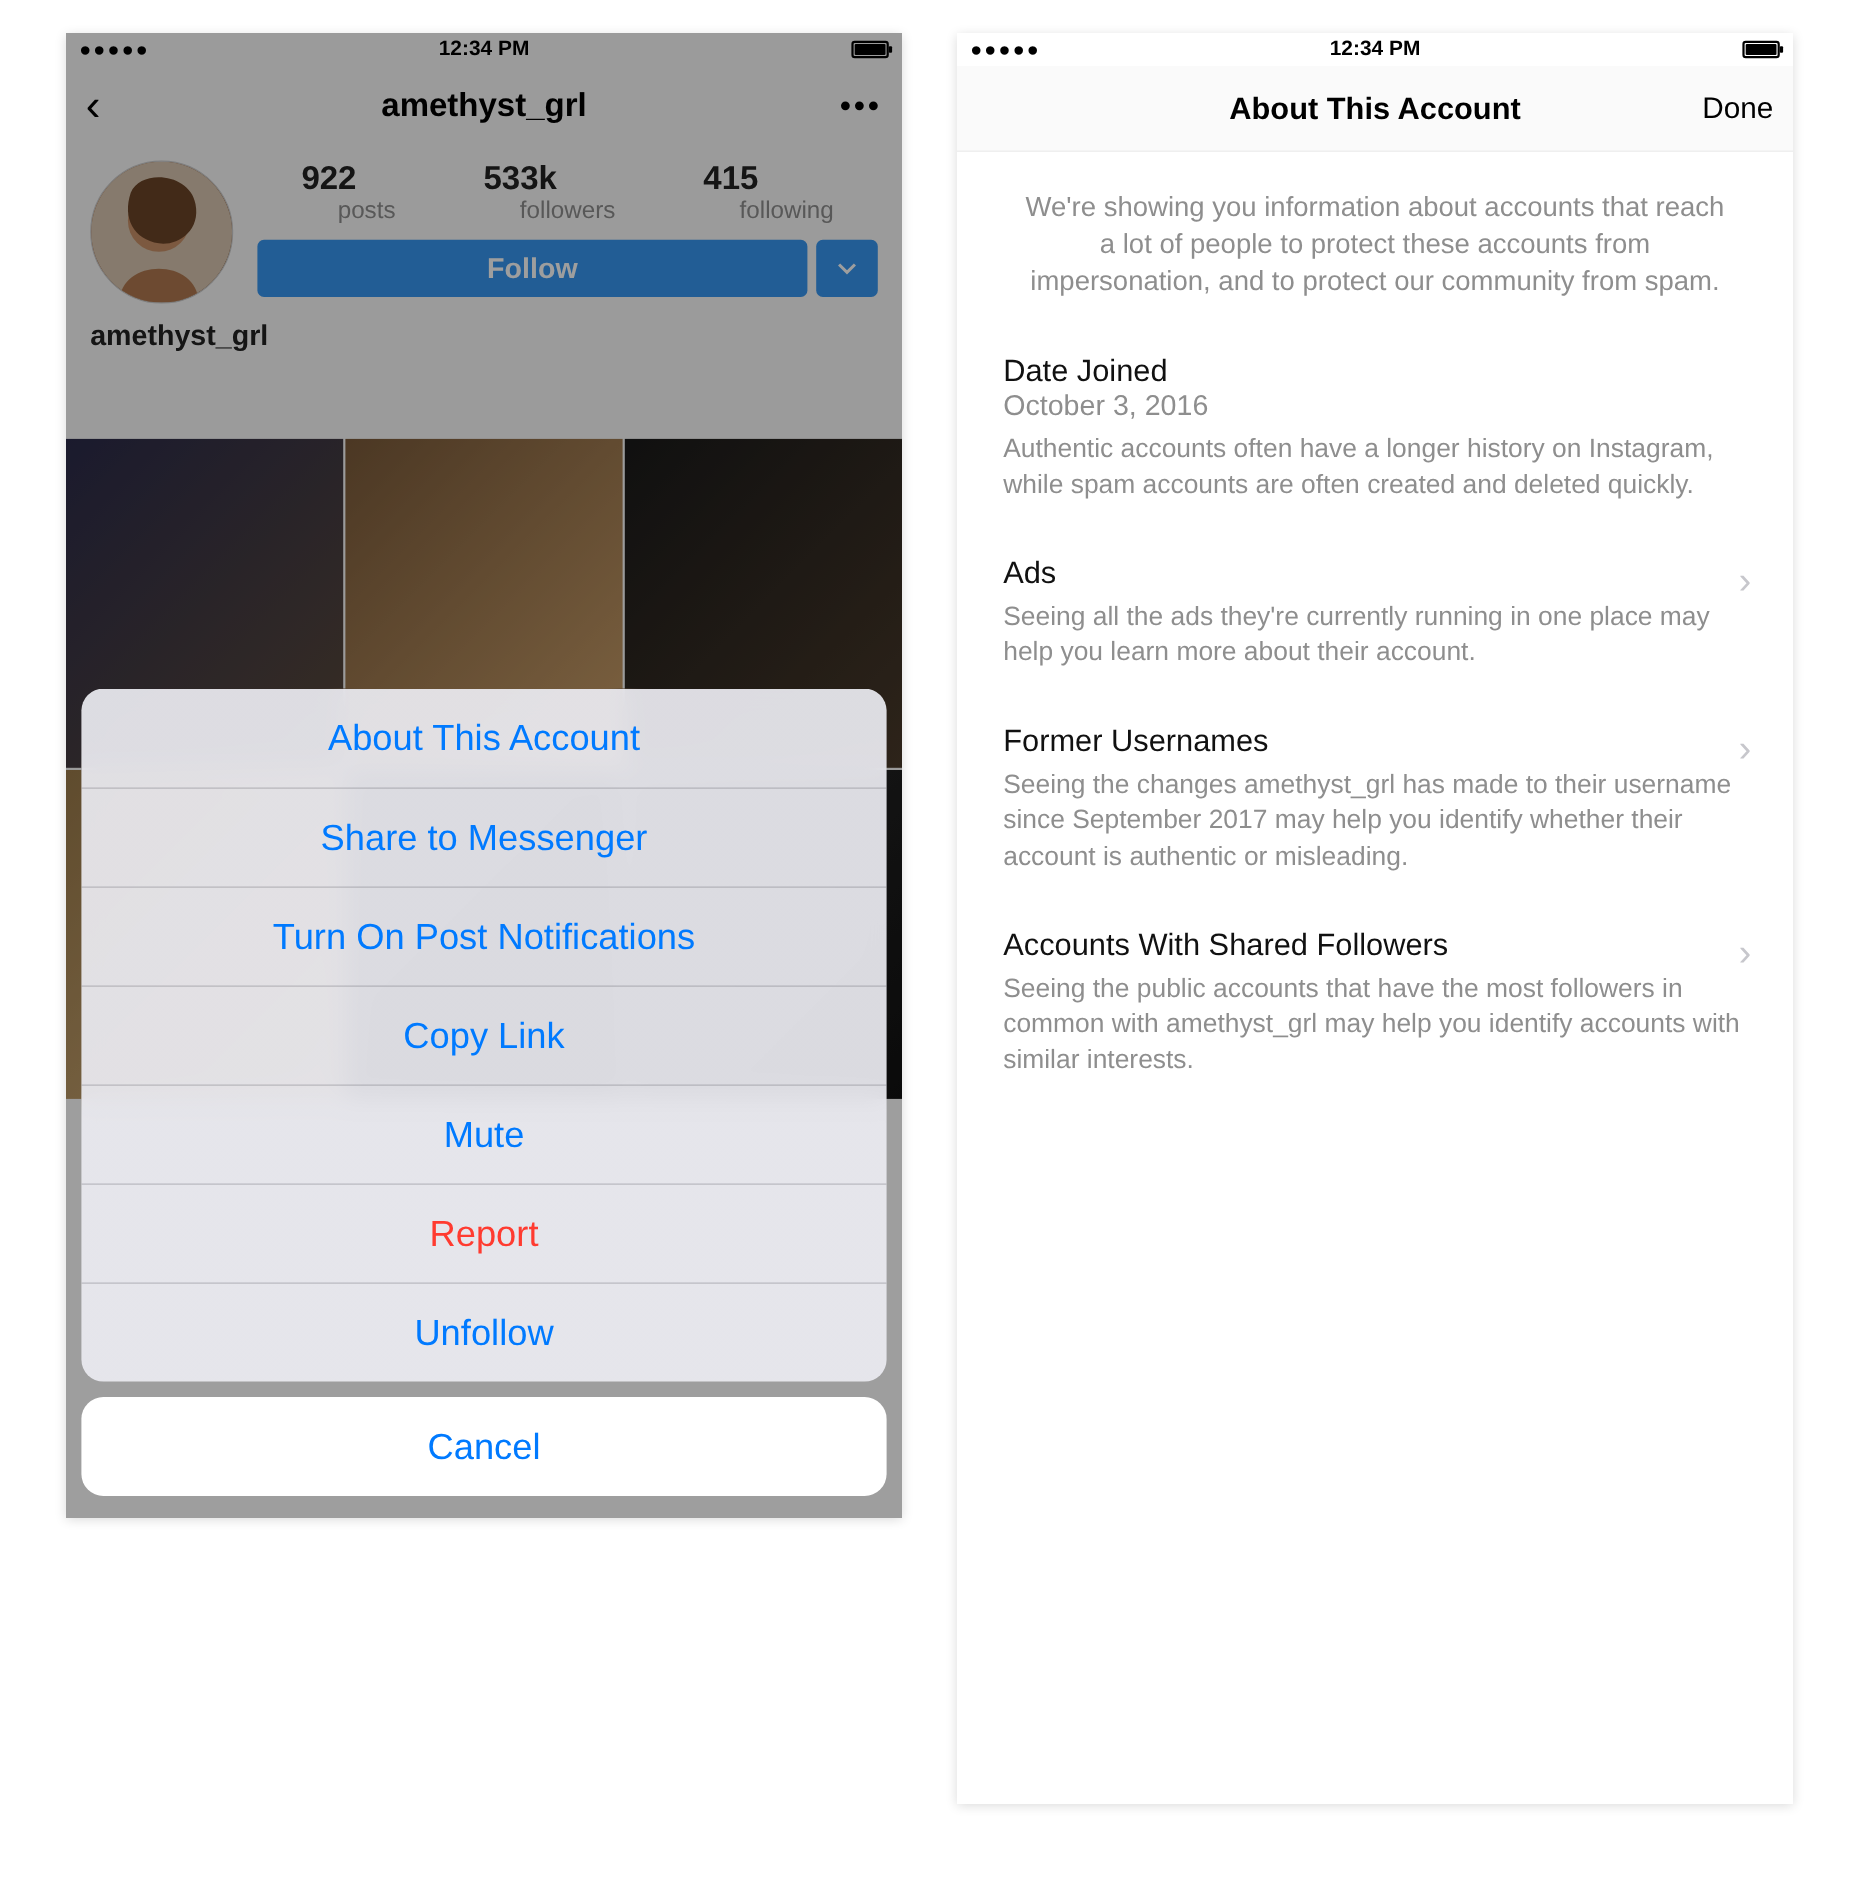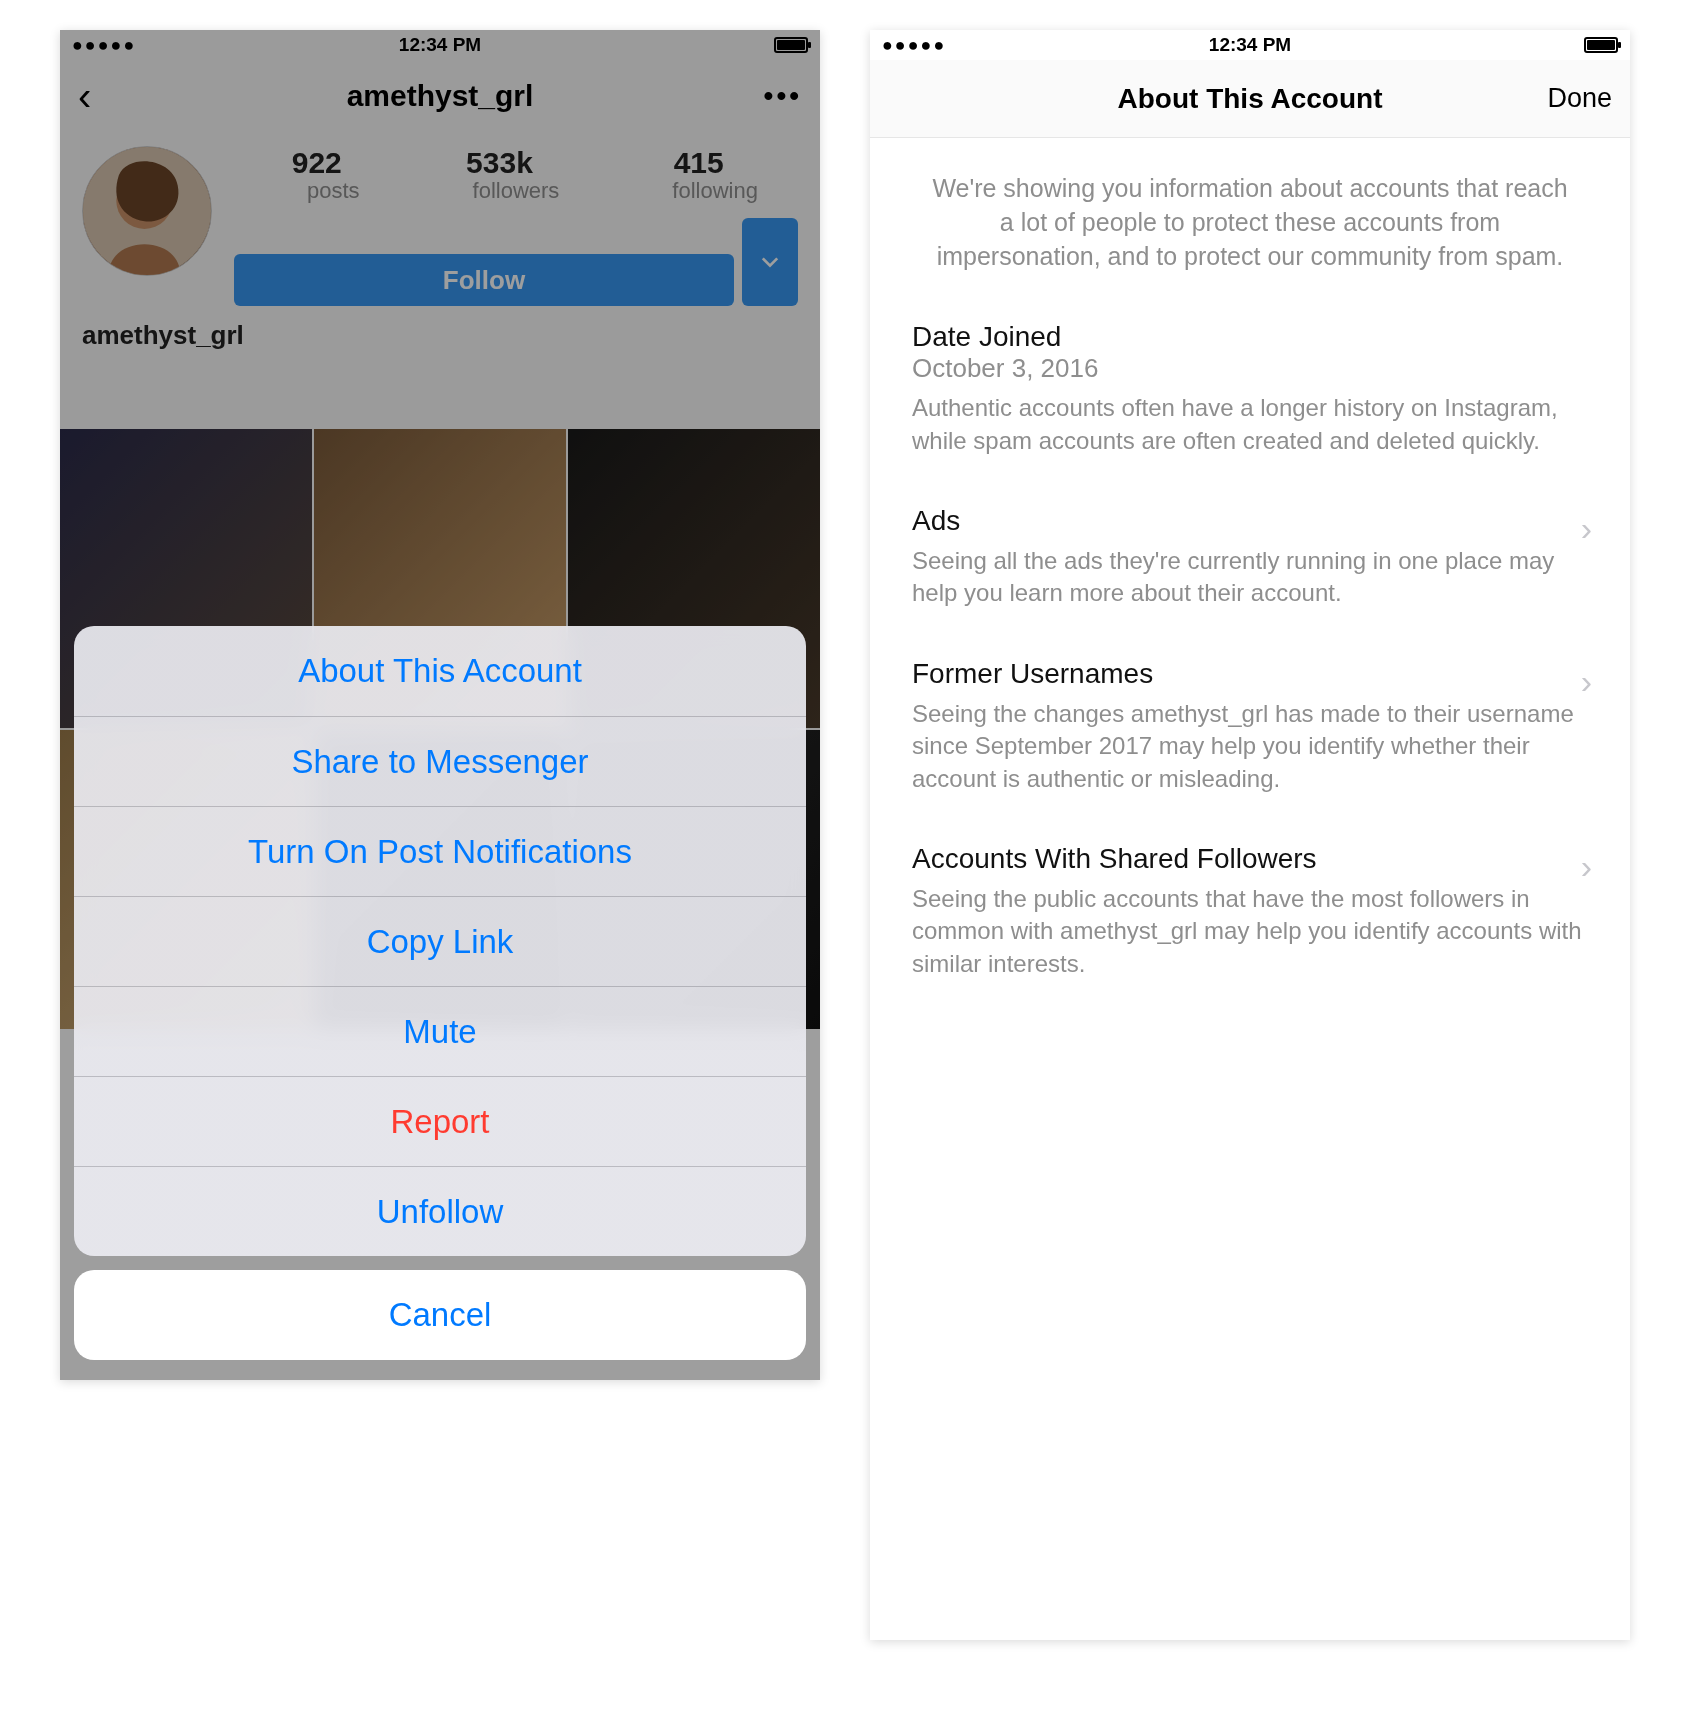--- a/index.html
+++ b/index.html
@@ -70,27 +70,27 @@
   }
   .avatar {
     width: 130px; height: 130px; border-radius: 50%;
     background: radial-gradient(circle at 30% 30%, #d9a679 0%, #a97050 40%, #6b4a37 100%);
     border: 1px solid #ccc;
     flex-shrink:0;
     overflow:hidden;
   }
   .avatar svg { width:100%; height:100%; display:block; }
   .stats-follow { flex:1; margin-left: 22px; }
-  .stats { display:flex; justify-content: space-around; text-align:center; }
+  .stats { display:flex; justify-content: space-around; }
   .stat .num { font-size: 30px; font-weight: 600; color:#222; }
   .stat .lab { font-size: 22px; color:#8e8e8e; margin-top:-2px;margin-left:33px; }
   .follow-row { display:flex; margin-top: 14px; gap:8px; }
   .follow-btn {
     flex:1; background:#3897f0; color:#fff; font-size:26px; font-weight:600;
-    height:52px; border-radius:6px; display:flex; align-items:center; justify-content:center;margin-top:36px;
+    height:52px; border-radius:6px; display:flex; align-items:center; justify-content:center;
   }
   .follow-more {
     width: 56px; background:#3897f0; border-radius:6px; display:flex; align-items:center; justify-content:center;
   }
   .follow-more svg { width:18px; height:18px; }
   .username-line {
     padding: 4px 22px 18px 22px; font-size: 26px; font-weight:600; color:#222;
   }
 
   .feed-grid {

